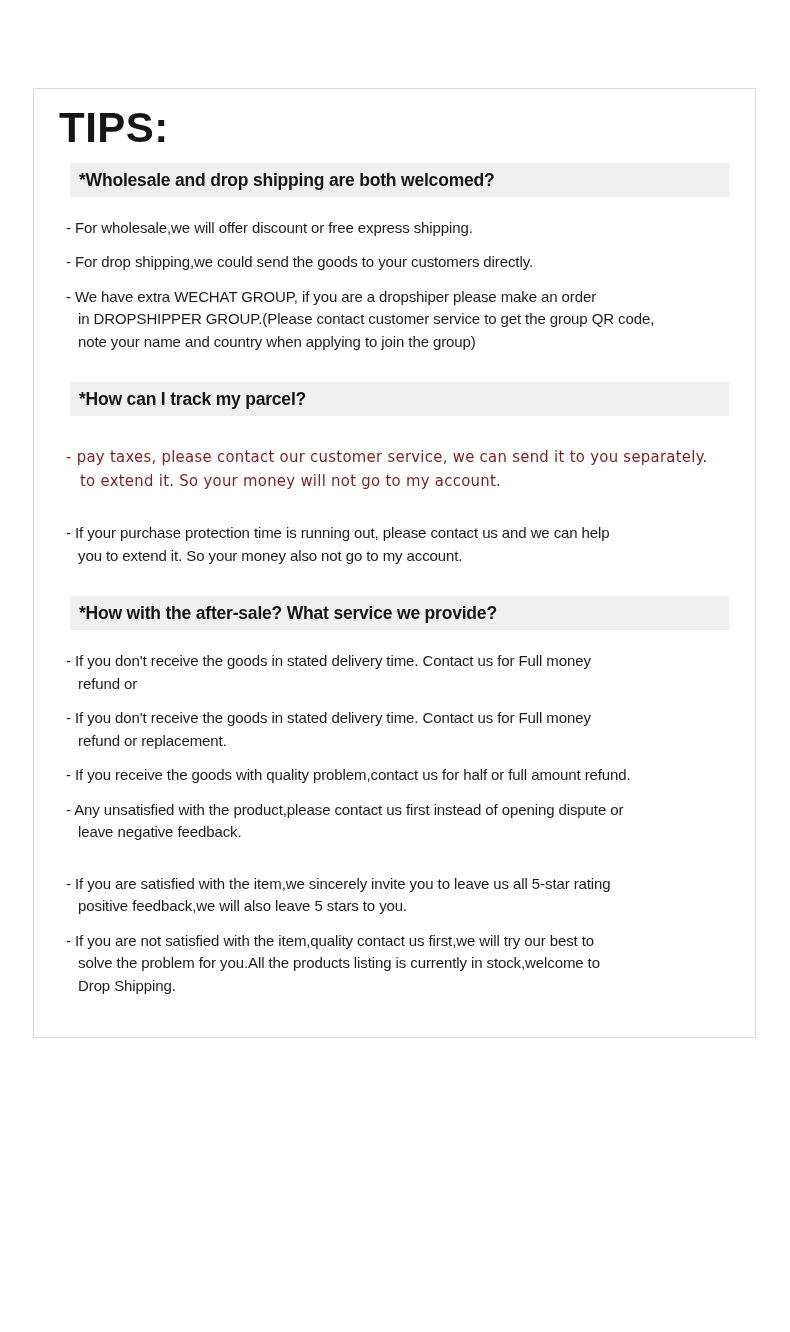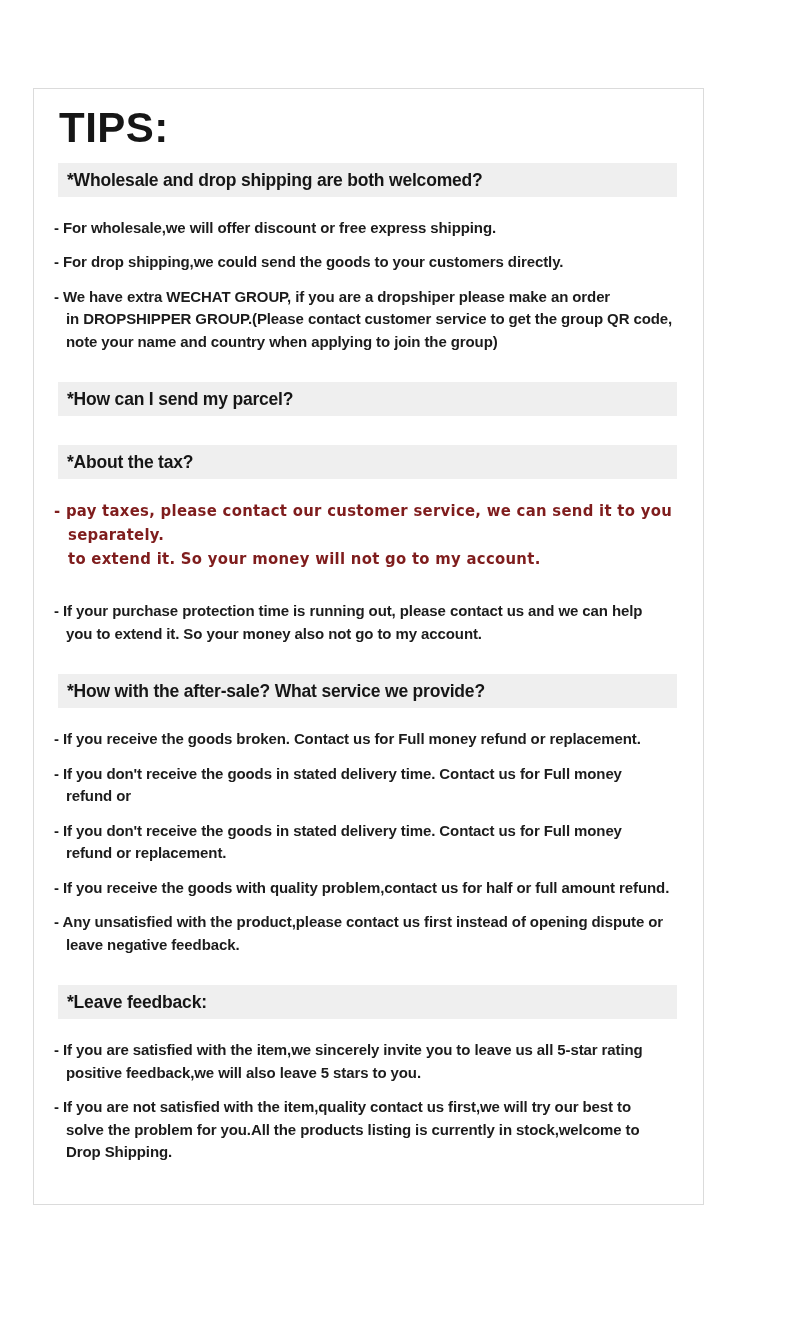--- a/index.html
+++ b/index.html
@@ -5,56 +5,55 @@
   html, body { margin: 0; padding: 0; }
   body {
     width: 790px; height: 1332px;
     background: #ffffff;
     font-family: "Liberation Sans", sans-serif;
     position: relative;
   }
   .panel {
     position: absolute;
     left: 33px; top: 88px;
-    width: 671px;
+    width: 723px;
     box-sizing: border-box;
     background: #ffffff;
     border: 1px solid #dbdbdb;
     padding: 17px 26px 40px 24px;
   }
   .tips-title {
     font-size: 42px;
     font-weight: 600;
     color: #161616;
     letter-spacing: 0.5px;
     line-height: 1.04;
     margin: 0 0 13px 1px;
   }
-  .faq-section { margin-top: 29px; }
+  .faq-section { margin-top: 29px; margin-left: 12px; }
   .faq-section.first { margin-top: 0; }
   .section-bar {
     background: #efefef;
     color: #161616;
     font-size: 17.5px;
     font-weight: 600;
     letter-spacing: -0.2px;
     line-height: 20px;
     padding: 7px 10px 7px 9px;
     margin: 0 0 20px 0;
   }
   .item {
     margin: 0 0 12px -4px;
     font-size: 15px;
     line-height: 22.5px;
     color: #1c1c1c;
     white-space: pre-line;
     padding-left: 12px;
     text-indent: -12px;
     letter-spacing: -0.1px;
-    font-weight: bold;
   }
   .item:last-child { margin-bottom: 0; }
   .item.gothic {
     font-size: 16.5px;
     line-height: 24px;
     color: #7f1d1d;
     letter-spacing: 0.3px;
     padding-left: 14px;
     text-indent: -14px;
     font-family: "DejaVu Sans", sans-serif;
@@ -71,48 +70,45 @@
   <section class="faq-section first">
     <div class="section-bar">*Wholesale and drop shipping are both welcomed?</div>
     <p class="item">- For wholesale,we will offer discount or free express shipping.</p>
     <p class="item">- For drop shipping,we could send the goods to your customers directly.</p>
     <p class="item">- We have extra WECHAT GROUP, if you are a dropshiper please make an order
 in DROPSHIPPER GROUP.(Please contact customer service to get the group QR code,
 note your name and country when applying to join the group)</p>
   </section>
 
   <section class="faq-section">
-    <div class="section-bar">*How can I send my parcel?</div>
+    <div class="section-bar">*How can I track my parcel?</div>
   </section>
 
   <section class="faq-section">
-    <div class="section-bar">*About the tax?</div>
     <p class="item gothic">- pay taxes, please contact our customer service, we can send it to you separately.
 to extend it. So your money will not go to my account.</p>
   </section>
 
   <section class="faq-section">
     <p class="item">- If your purchase protection time is running out, please contact us and we can help
 you to extend it. So your money also not go to my account.</p>
   </section>
 
   <section class="faq-section">
     <div class="section-bar">*How with the after-sale? What service we provide?</div>
-    <p class="item">- If you receive the goods broken. Contact us for Full money refund or replacement.</p>
     <p class="item">- If you don't receive the goods in stated delivery time. Contact us for Full money
 refund or</p>
     <p class="item">- If you don't receive the goods in stated delivery time. Contact us for Full money
 refund or replacement.</p>
     <p class="item">- If you receive the goods with quality problem,contact us for half or full amount refund.</p>
     <p class="item">- Any unsatisfied with the product,please contact us first instead of opening dispute or
 leave negative feedback.</p>
   </section>
 
   <section class="faq-section">
-    <div class="section-bar">*Leave feedback:</div>
     <p class="item">- If you are satisfied with the item,we sincerely invite you to leave us all 5-star rating
 positive feedback,we will also leave 5 stars to you.</p>
     <p class="item">- If you are not satisfied with the item,quality contact us first,we will try our best to
 solve the problem for you.All the products listing is currently in stock,welcome to
 Drop Shipping.</p>
   </section>
 
 </div>
 
 </body></html>

